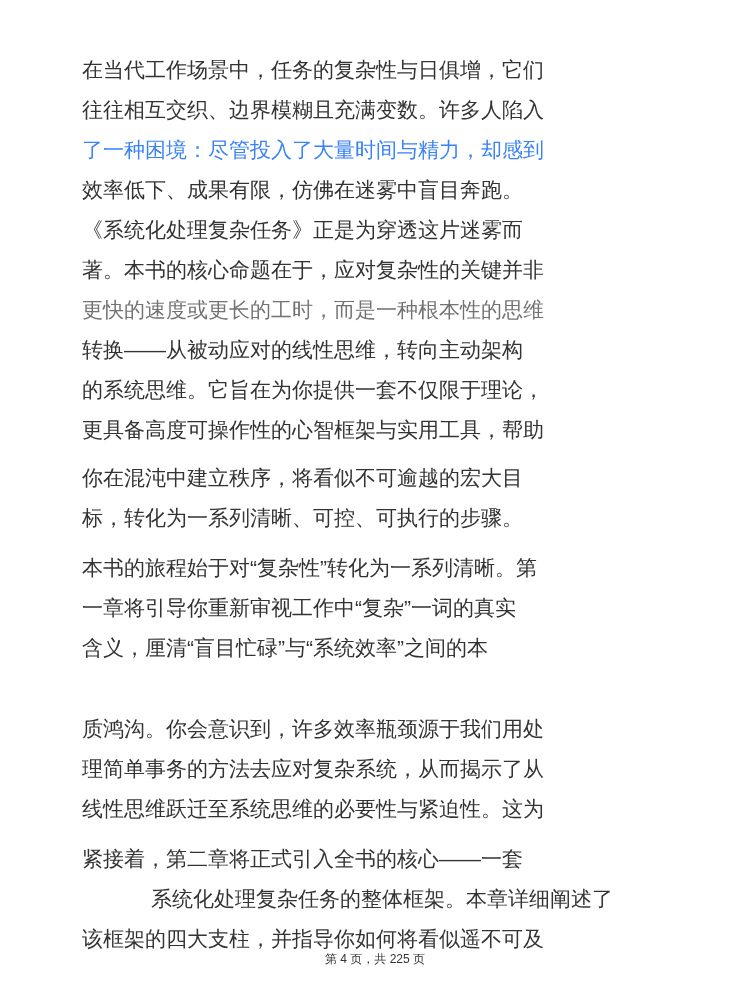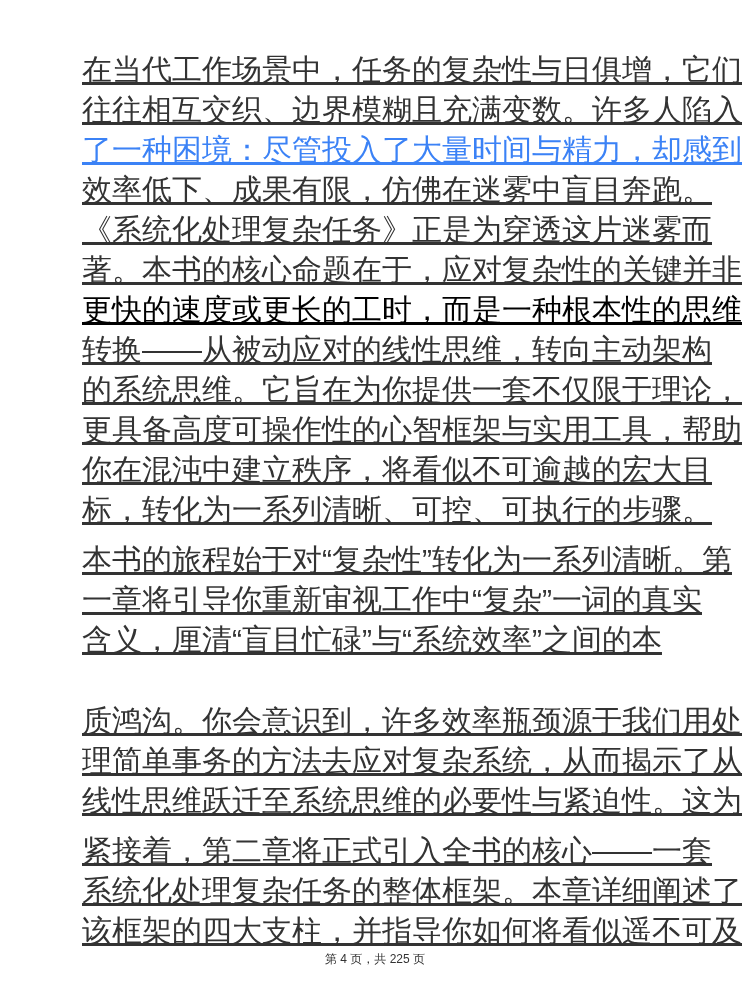--- a/index.html
+++ b/index.html
@@ -22,26 +22,25 @@
   .content {
     position: absolute;
     left: 82px;
     top: 50px;
     width: 600px;
   }
   .paragraph {
     margin: 0 0 10px 0;
   }
   .line {
-    font-size: 30px;
+    font-size: 21px;
     line-height: 40px;
     color: #333333;
     white-space: nowrap;
     letter-spacing: 0;
-    text-decoration: underline;
   }
   .footer {
     position: absolute;
     left: 0;
     top: 950px;
     width: 750px;
     text-align: center;
     font-size: 12px;
     line-height: 18px;
     color: #333333;
@@ -52,25 +51,25 @@
 
 <div class="page">
   <div class="content">
       <div class="paragraph">
         <div class="line" style="color: rgb(51, 51, 51);">在当代工作场景中，任务的复杂性与日俱增，它们</div>
         <div class="line" style="color: rgb(51, 51, 51);">往往相互交织、边界模糊且充满变数。许多人陷入</div>
         <div class="line" style="color: #3b82f6;">了一种困境：尽管投入了大量时间与精力，却感到</div>
         <div class="line" style="color: rgb(51, 51, 51);">效率低下、成果有限，仿佛在迷雾中盲目奔跑。</div>
         <div class="line" style="color: rgb(51, 51, 51);">《系统化处理复杂任务》正是为穿透这片迷雾而</div>
         <div class="line" style="color: rgb(51, 51, 51);">著。本书的核心命题在于，应对复杂性的关键并非</div>
-        <div class="line" style="color: #000000;">更快的速度或更长的工时，而是一种根本性的思维</div>
+        <div class="line" style="color: #737373;">更快的速度或更长的工时，而是一种根本性的思维</div>
         <div class="line" style="color: rgb(51, 51, 51);">转换——从被动应对的线性思维，转向主动架构</div>
         <div class="line" style="color: rgb(51, 51, 51);">的系统思维。它旨在为你提供一套不仅限于理论，</div>
         <div class="line" style="color: rgb(51, 51, 51);">更具备高度可操作性的心智框架与实用工具，帮助</div>
-        <div class="line" style="color: rgb(51, 51, 51);">你在混沌中建立秩序，将看似不可逾越的宏大目</div>
+        <div class="line" style="color: rgb(51, 51, 51); margin-top: 8px;">你在混沌中建立秩序，将看似不可逾越的宏大目</div>
         <div class="line" style="color: rgb(51, 51, 51);">标，转化为一系列清晰、可控、可执行的步骤。</div>
       </div>
       <div class="paragraph">
         <div class="line" style="color: rgb(51, 51, 51);">本书的旅程始于对“复杂性”转化为一系列清晰。第</div>
         <div class="line" style="color: rgb(51, 51, 51);">一章将引导你重新审视工作中“复杂”一词的真实</div>
         <div class="line" style="color: rgb(51, 51, 51);">含义，厘清“盲目忙碌”与“系统效率”之间的本</div>
         <div class="line" style="color: rgb(51, 51, 51); margin-top: 41px;">质鸿沟。你会意识到，许多效率瓶颈源于我们用处</div>
         <div class="line" style="color: rgb(51, 51, 51);">理简单事务的方法去应对复杂系统，从而揭示了从</div>
         <div class="line" style="color: rgb(51, 51, 51);">线性思维跃迁至系统思维的必要性与紧迫性。这为</div>
       </div>

